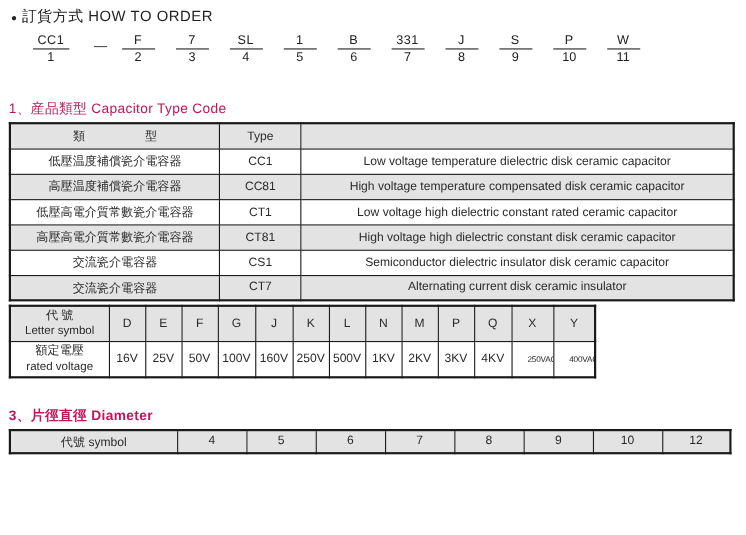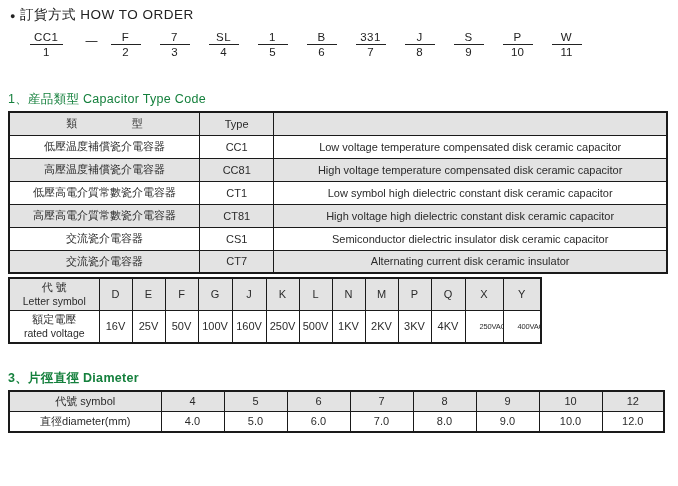--- a/index.html
+++ b/index.html
@@ -46,21 +46,21 @@
   .dash {
     font-size: 12px; color: #222;
     margin: 3px 14px 0 4px;
     letter-spacing: -1px;
   }
 
   
   .sec-heading {
     margin-left: 8px;
     font-size: 12.5px;
-    color: #15803d;
+    color: #be185d;
     letter-spacing: 0.3px;
   }
   #sec1 .sec-heading { margin-top: 33px; }
   #sec2 .sec-heading { margin-top: 31px; }
   #sec3 .sec-heading { margin-top: 26px; font-weight: bold; }
 
   
   table {
     border-collapse: collapse;
     margin-left: 8px;
@@ -169,31 +169,31 @@
             <span>類</span>
             <span>型</span>
           </div>
         </td>
         <td>Type</td>
         <td></td>
       </tr>
       <tr>
         <td>低壓温度補償瓷介電容器</td>
         <td>CC1</td>
-        <td>Low voltage temperature compensated disk ceramic capacitor</td>
+        <td>Low voltage temperature dielectric disk ceramic capacitor</td>
       </tr>
       <tr>
         <td>高壓温度補償瓷介電容器</td>
         <td>CC81</td>
         <td>High voltage temperature compensated disk ceramic capacitor</td>
       </tr>
       <tr>
         <td>低壓高電介質常數瓷介電容器</td>
         <td>CT1</td>
-        <td>Low symbol high dielectric constant disk ceramic capacitor</td>
+        <td>Low voltage high dielectric constant rated ceramic capacitor</td>
       </tr>
       <tr>
         <td>高壓高電介質常數瓷介電容器</td>
         <td>CT81</td>
         <td>High voltage high dielectric constant disk ceramic capacitor</td>
       </tr>
       <tr>
         <td>交流瓷介電容器</td>
         <td>CS1</td>
         <td>Semiconductor dielectric insulator disk ceramic capacitor</td>
@@ -291,28 +291,17 @@
         <td>代號 symbol</td>
         <td>4</td>
         <td>5</td>
         <td>6</td>
         <td>7</td>
         <td>8</td>
         <td>9</td>
         <td>10</td>
         <td>12</td>
       </tr>
-      <tr>
-        <td>直徑diameter(mm)</td>
-        <td>4.0</td>
-        <td>5.0</td>
-        <td>6.0</td>
-        <td>7.0</td>
-        <td>8.0</td>
-        <td>9.0</td>
-        <td>10.0</td>
-        <td>12.0</td>
-      </tr>
     </tbody>
       </table>
   </div>
 
 </div>
 
 </body></html>

